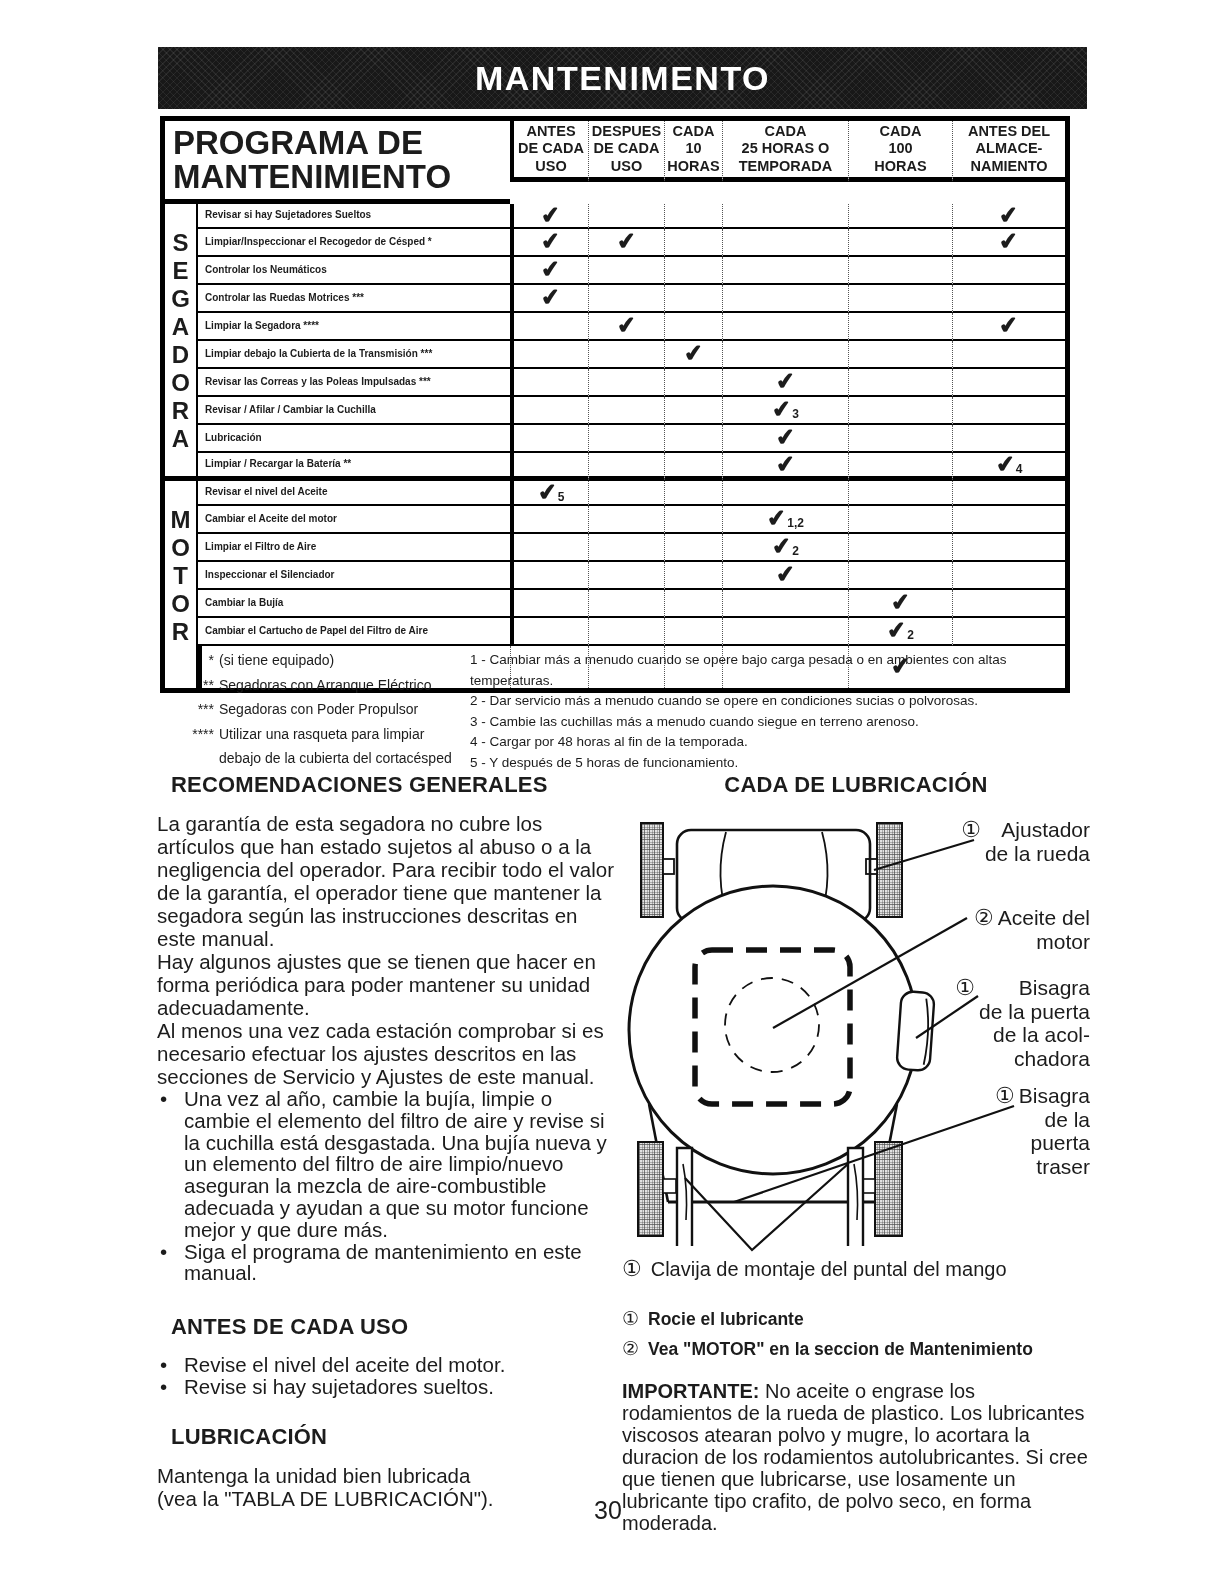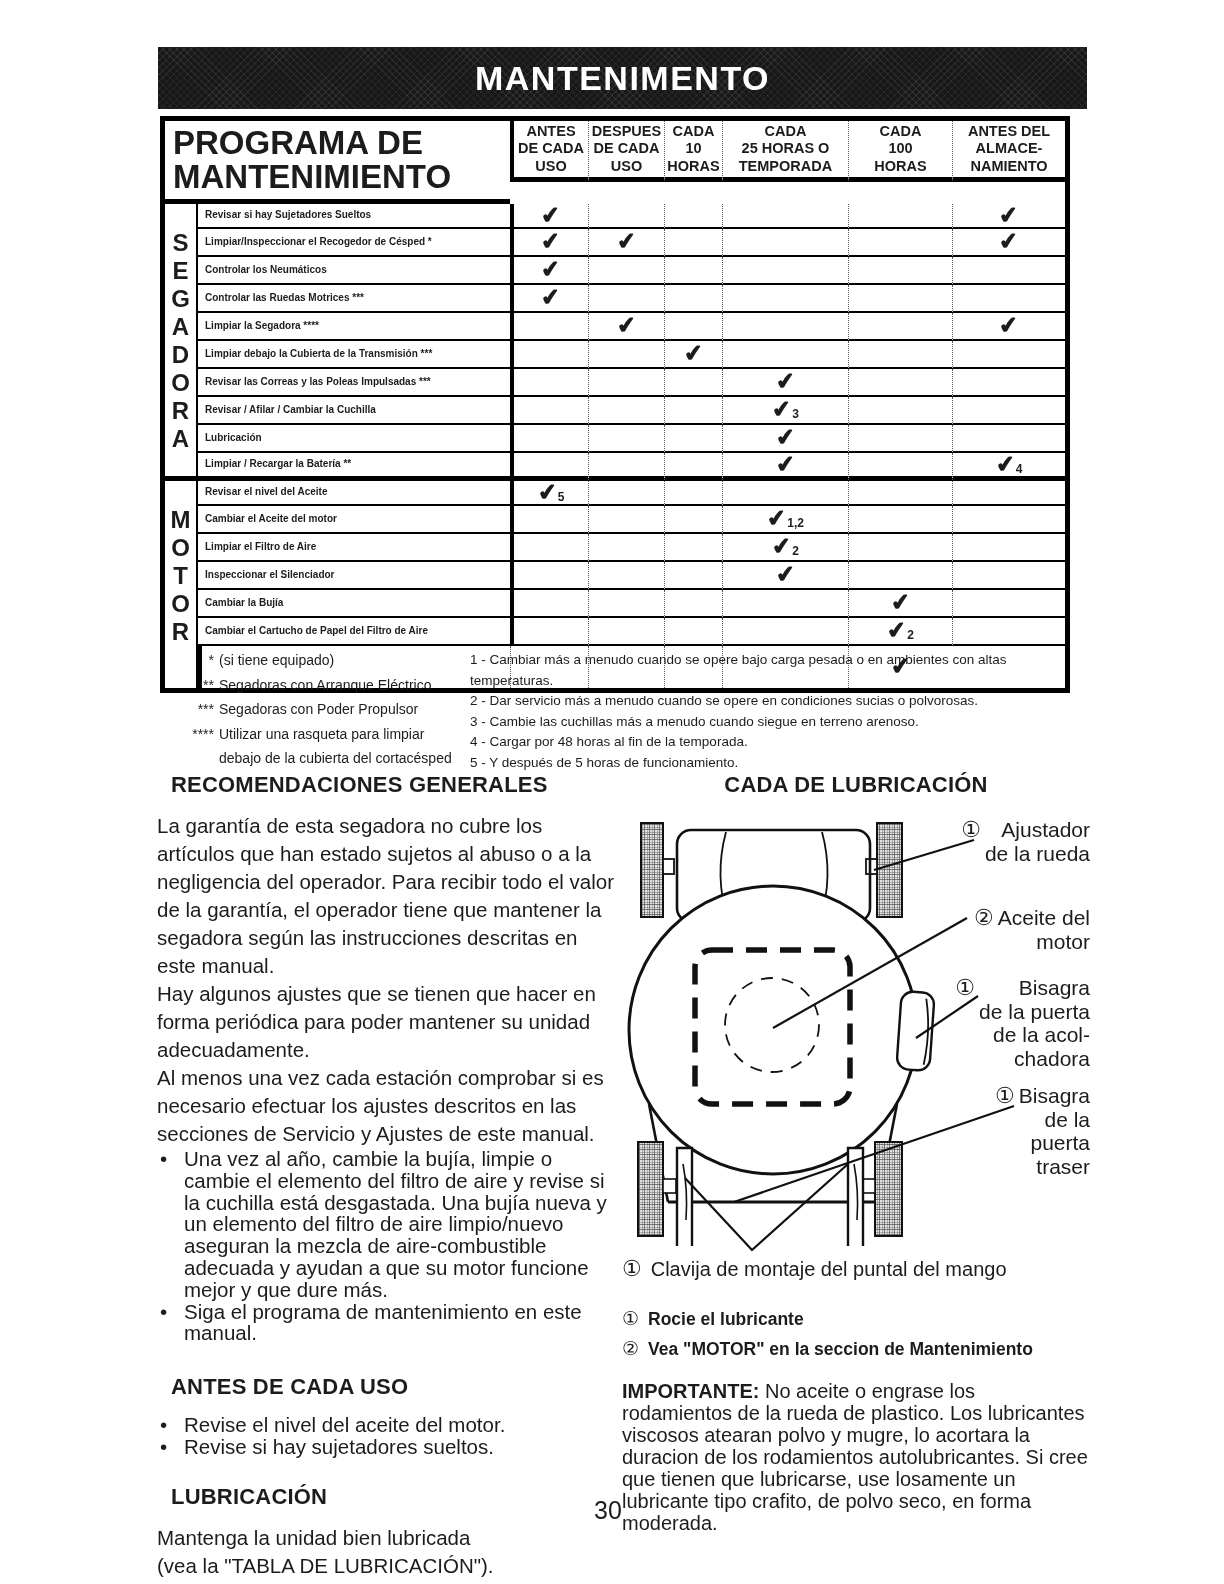--- a/index.html
+++ b/index.html
@@ -42,21 +42,21 @@
   .footnotes{position:absolute;left:168px;top:650px;width:920px;display:flex;}
   .fn-left{width:302px;display:grid;grid-template-columns:46px auto;column-gap:5px;
     font-size:14px;line-height:20.5px;}
   .fn-mark{text-align:right;}
   .fn-right{flex:1;font-size:13.5px;line-height:20.5px;}
 
   
   .col-left{position:absolute;left:157px;top:758px;width:458px;}
   .col-right{position:absolute;left:622px;top:758px;width:468px;}
   h3{margin:14px;font-size:22px;font-weight:700;letter-spacing:0.2px;}
-  .doc p{margin:0;font-size:20.5px;line-height:28px;}
+  .doc p{margin:0;font-size:20.5px;line-height:23px;}
   .bullet{display:flex;font-size:20.5px;line-height:21.8px;}
   .bullet .dot{width:24px;padding-left:3px;flex:none;}
   .bullet .btxt{flex:1;}
   .mt30{margin-top:30px;}
   .mt26{margin-top:26px;}
   .pre{white-space:pre-line;}
 
   
   .tabla-heading{text-align:center;}
   .diagram{position:relative;width:468px;height:492px;margin-top:6px;}

